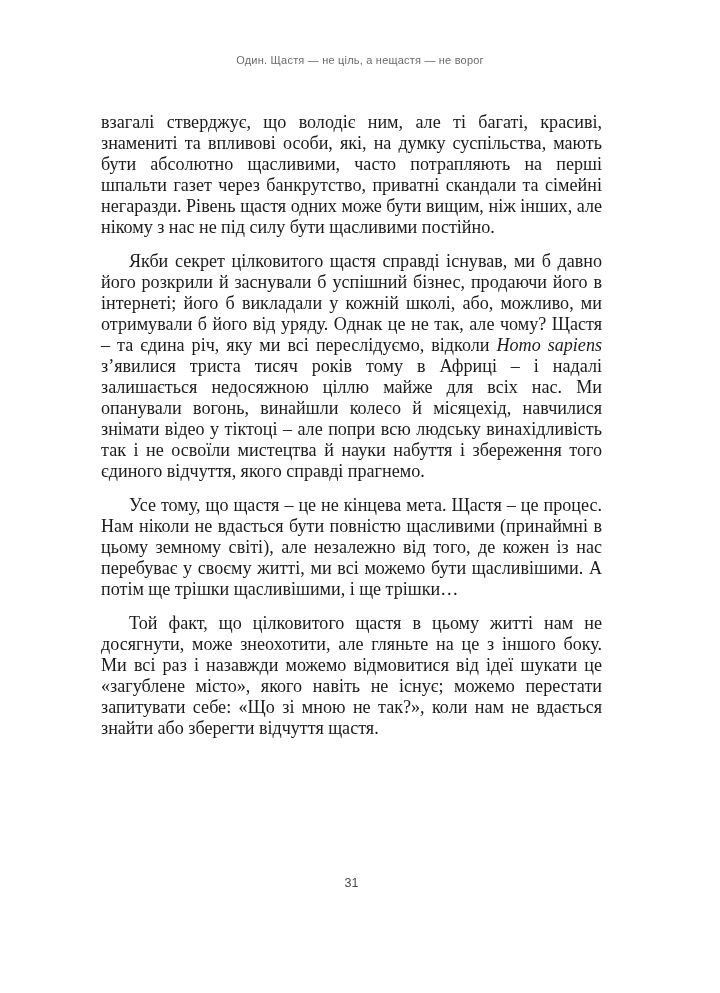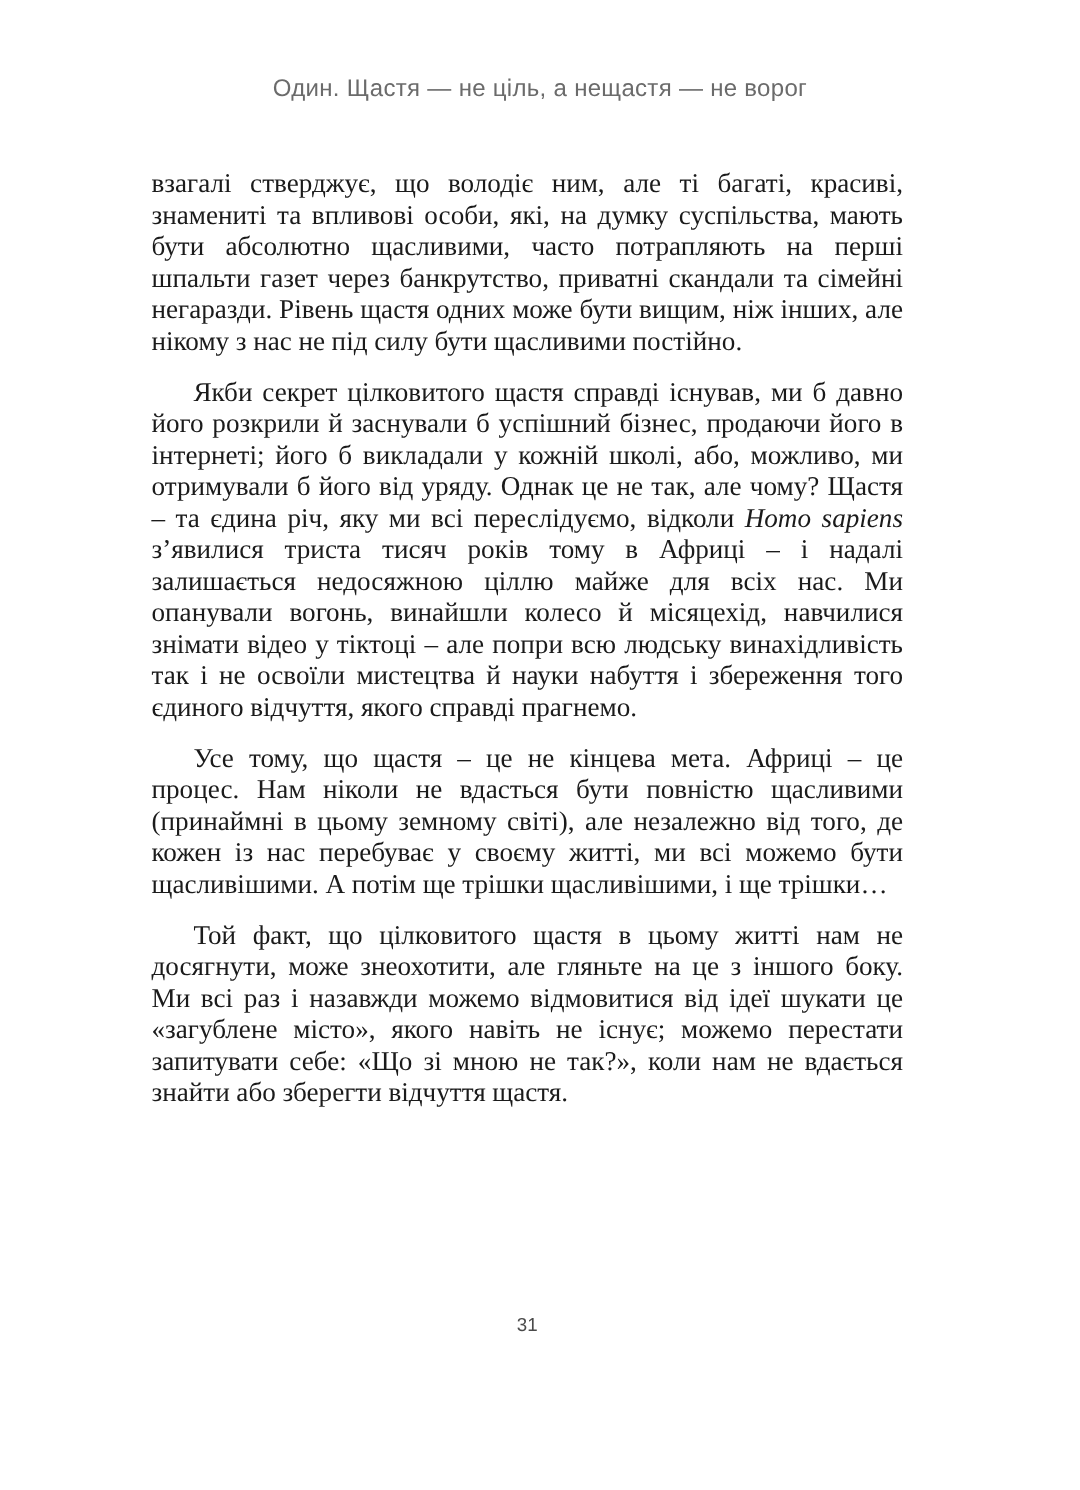--- a/index.html
+++ b/index.html
@@ -27,21 +27,21 @@
   }
 
   
   .running-head {
     position: absolute;
     top: 52px;
     left: 0;
     width: 720px;
     text-align: center;
     font-family: "Liberation Sans", "DejaVu Sans", sans-serif;
-    font-size: 16px;
+    font-size: 11px;
     letter-spacing: 0.2px;
     color: #6b6b6b;
     line-height: 16px;
     white-space: nowrap;
   }
 
   
   .text-block {
     position: absolute;
     top: 99px;
@@ -84,19 +84,19 @@
 </head>
 <body>
 
 <div class="page">
 
   <div class="running-head">Один. Щастя — не ціль, а нещастя — не ворог</div>
 
   <div class="text-block">
       <p class="para first">взагалі стверджує, що володіє ним, але ті багаті, красиві, знамениті та впливові особи, які, на думку суспільства, мають бути абсолютно щасливими, часто потрапляють на перші шпальти газет через банкрутство, приватні скандали та сімейні негаразди. Рівень щастя одних може бути вищим, ніж інших, але нікому з нас не під силу бути щасливими постійно.</p>
       <p class="para">Якби секрет цілковитого щастя справді існував, ми б давно його розкрили й заснували б успішний бізнес, продаючи його в інтернеті; його б викладали у кожній школі, або, можливо, ми отримували б його від уряду. Однак це не так, але чому? Щастя – та єдина річ, яку ми всі переслідуємо, відколи <em>Homo sapiens</em> з’явилися триста тисяч років тому в Африці – і надалі залишається недосяжною ціллю майже для всіх нас. Ми опанували вогонь, винайшли колесо й місяцехід, навчилися знімати відео у тіктоці – але попри всю людську винахідливість так і не освоїли мистецтва й науки набуття і збереження того єдиного відчуття, якого справді прагнемо.</p>
-      <p class="para">Усе тому, що щастя – це не кінцева мета. Африці – це процес. Нам ніколи не вдасться бути повністю щасливими (принаймні в цьому земному світі), але незалежно від того, де кожен із нас перебуває у своєму житті, ми всі можемо бути щасливішими. А потім ще трішки щасливішими, і ще трішки…</p>
+      <p class="para">Усе тому, що щастя – це не кінцева мета. Щастя – це процес. Нам ніколи не вдасться бути повністю щасливими (принаймні в цьому земному світі), але незалежно від того, де кожен із нас перебуває у своєму житті, ми всі можемо бути щасливішими. А потім ще трішки щасливішими, і ще трішки…</p>
       <p class="para">Той факт, що цілковитого щастя в цьому житті нам не досягнути, може знеохотити, але гляньте на це з іншого боку. Ми всі раз і назавжди можемо відмовитися від ідеї шукати це «загублене місто», якого навіть не існує; можемо перестати запитувати себе: «Що зі мною не так?», коли нам не вдається знайти або зберегти відчуття щастя.</p>
     </div>
 
   <div class="folio">31</div>
 
 </div>
 
 </body></html>

